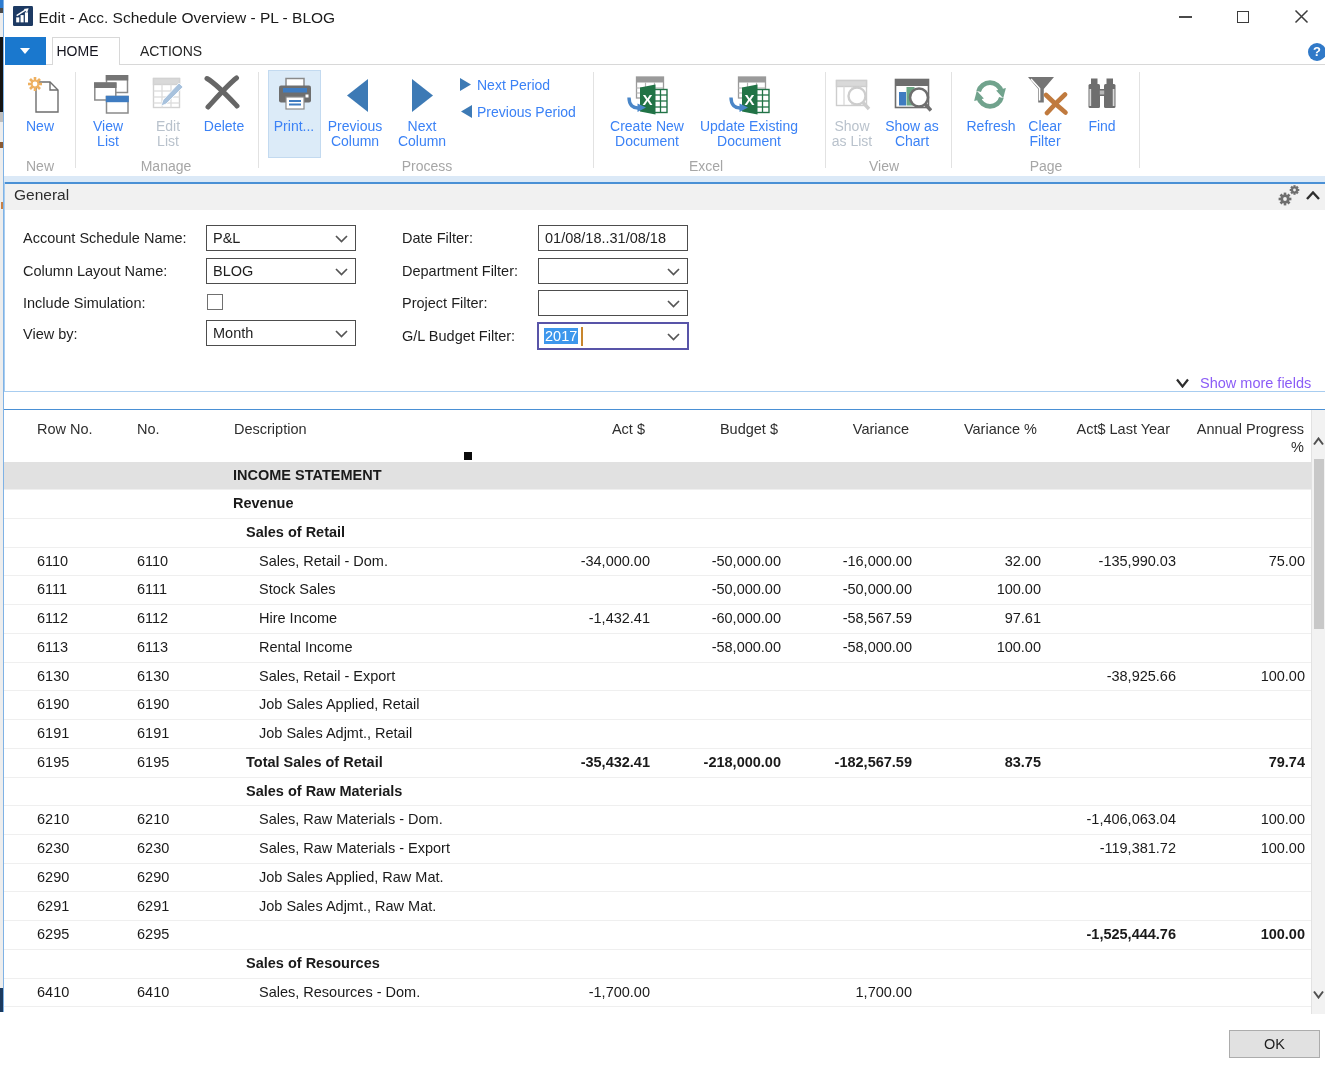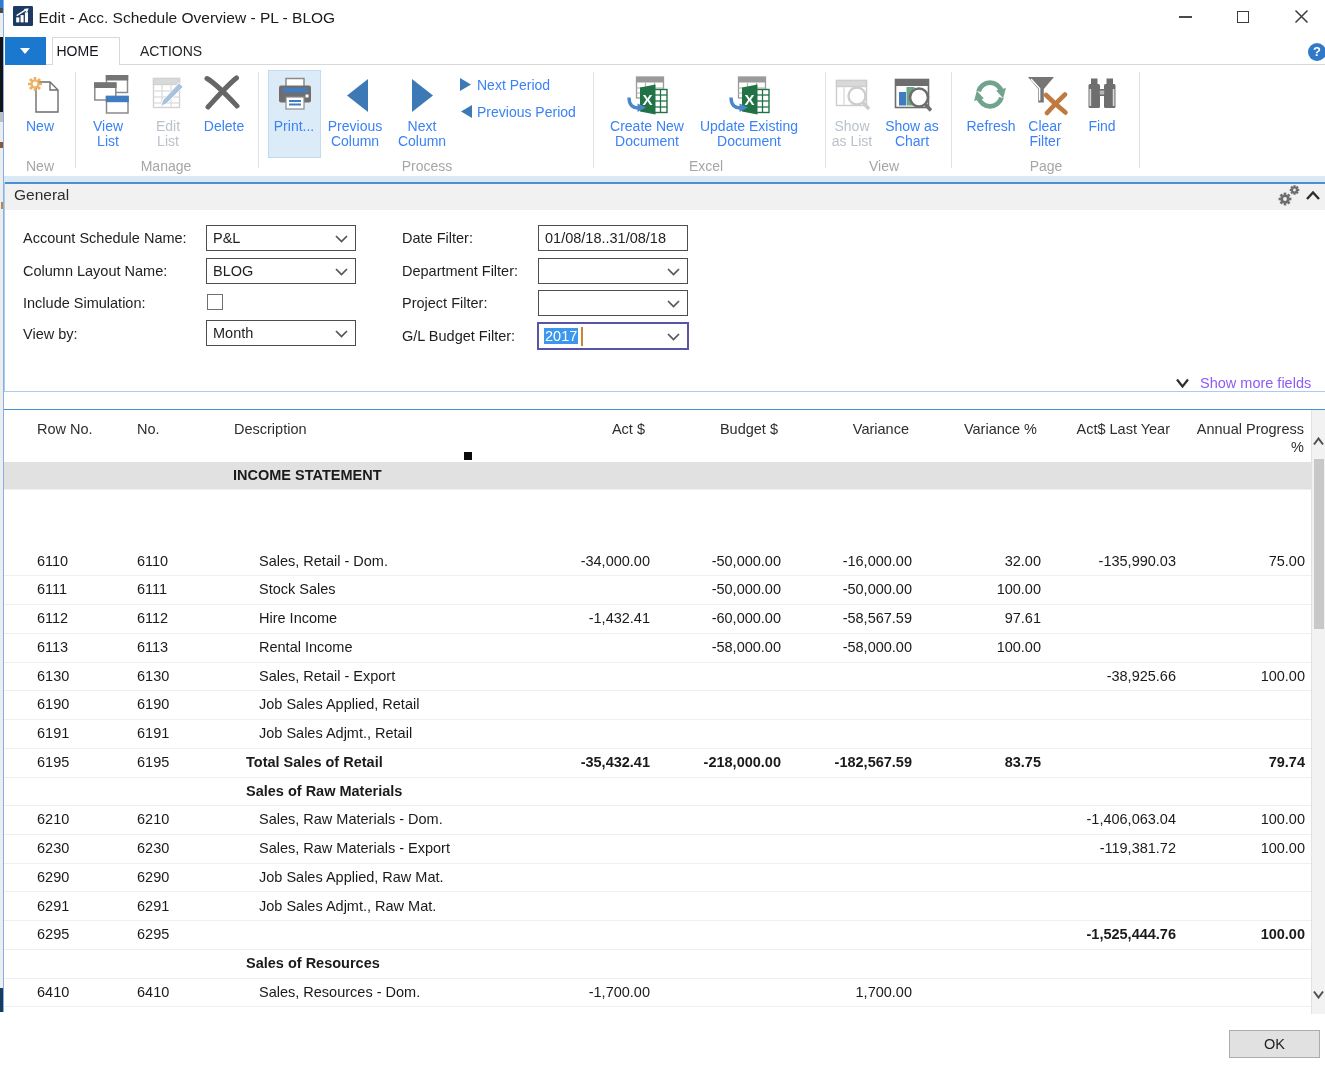--- a/index.html
+++ b/index.html
@@ -328,20 +328,26 @@
 <div class="hc" style="right:288px;top:421px">Variance %</div>
 <div class="hc" style="right:155px;top:421px">Act$ Last Year</div>
 <div class="hc" style="right:21px;top:421px">Annual Progress</div>
 <div class="hc" style="right:21px;top:439px">%</div>
 
 <div class="abs" style="left:464px;top:452px;width:8px;height:8px;background:#0a0a0a"></div>
 
 <div class="row" style="top:461.5px;background:#e1e1e1;">
       <span class="c" style="left:229px;font-weight:bold;text-align:right;">INCOME STATEMENT</span>
     </div>
+<div class="row" style="top:490.2px;">
+      <span class="c" style="left:229px;font-weight:bold;">Revenue</span>
+    </div>
+<div class="row" style="top:519.0px;">
+      <span class="c" style="left:242px;font-weight:bold;">Sales of Retail</span>
+    </div>
 <div class="row" style="top:547.7px;">
       <span class="c" style="left:33px">6110</span>
       <span class="c" style="left:133px">6110</span>
       <span class="c" style="left:255px;">Sales, Retail - Dom.</span>
       <span class="c n" style="right:661px;">-34,000.00</span>
       <span class="c n" style="right:530px;">-50,000.00</span>
       <span class="c n" style="right:399px;">-16,000.00</span>
       <span class="c n" style="right:270px;">32.00</span>
       <span class="c n" style="right:135px;">-135,990.03</span>
       <span class="c n" style="right:6px;">75.00</span>

